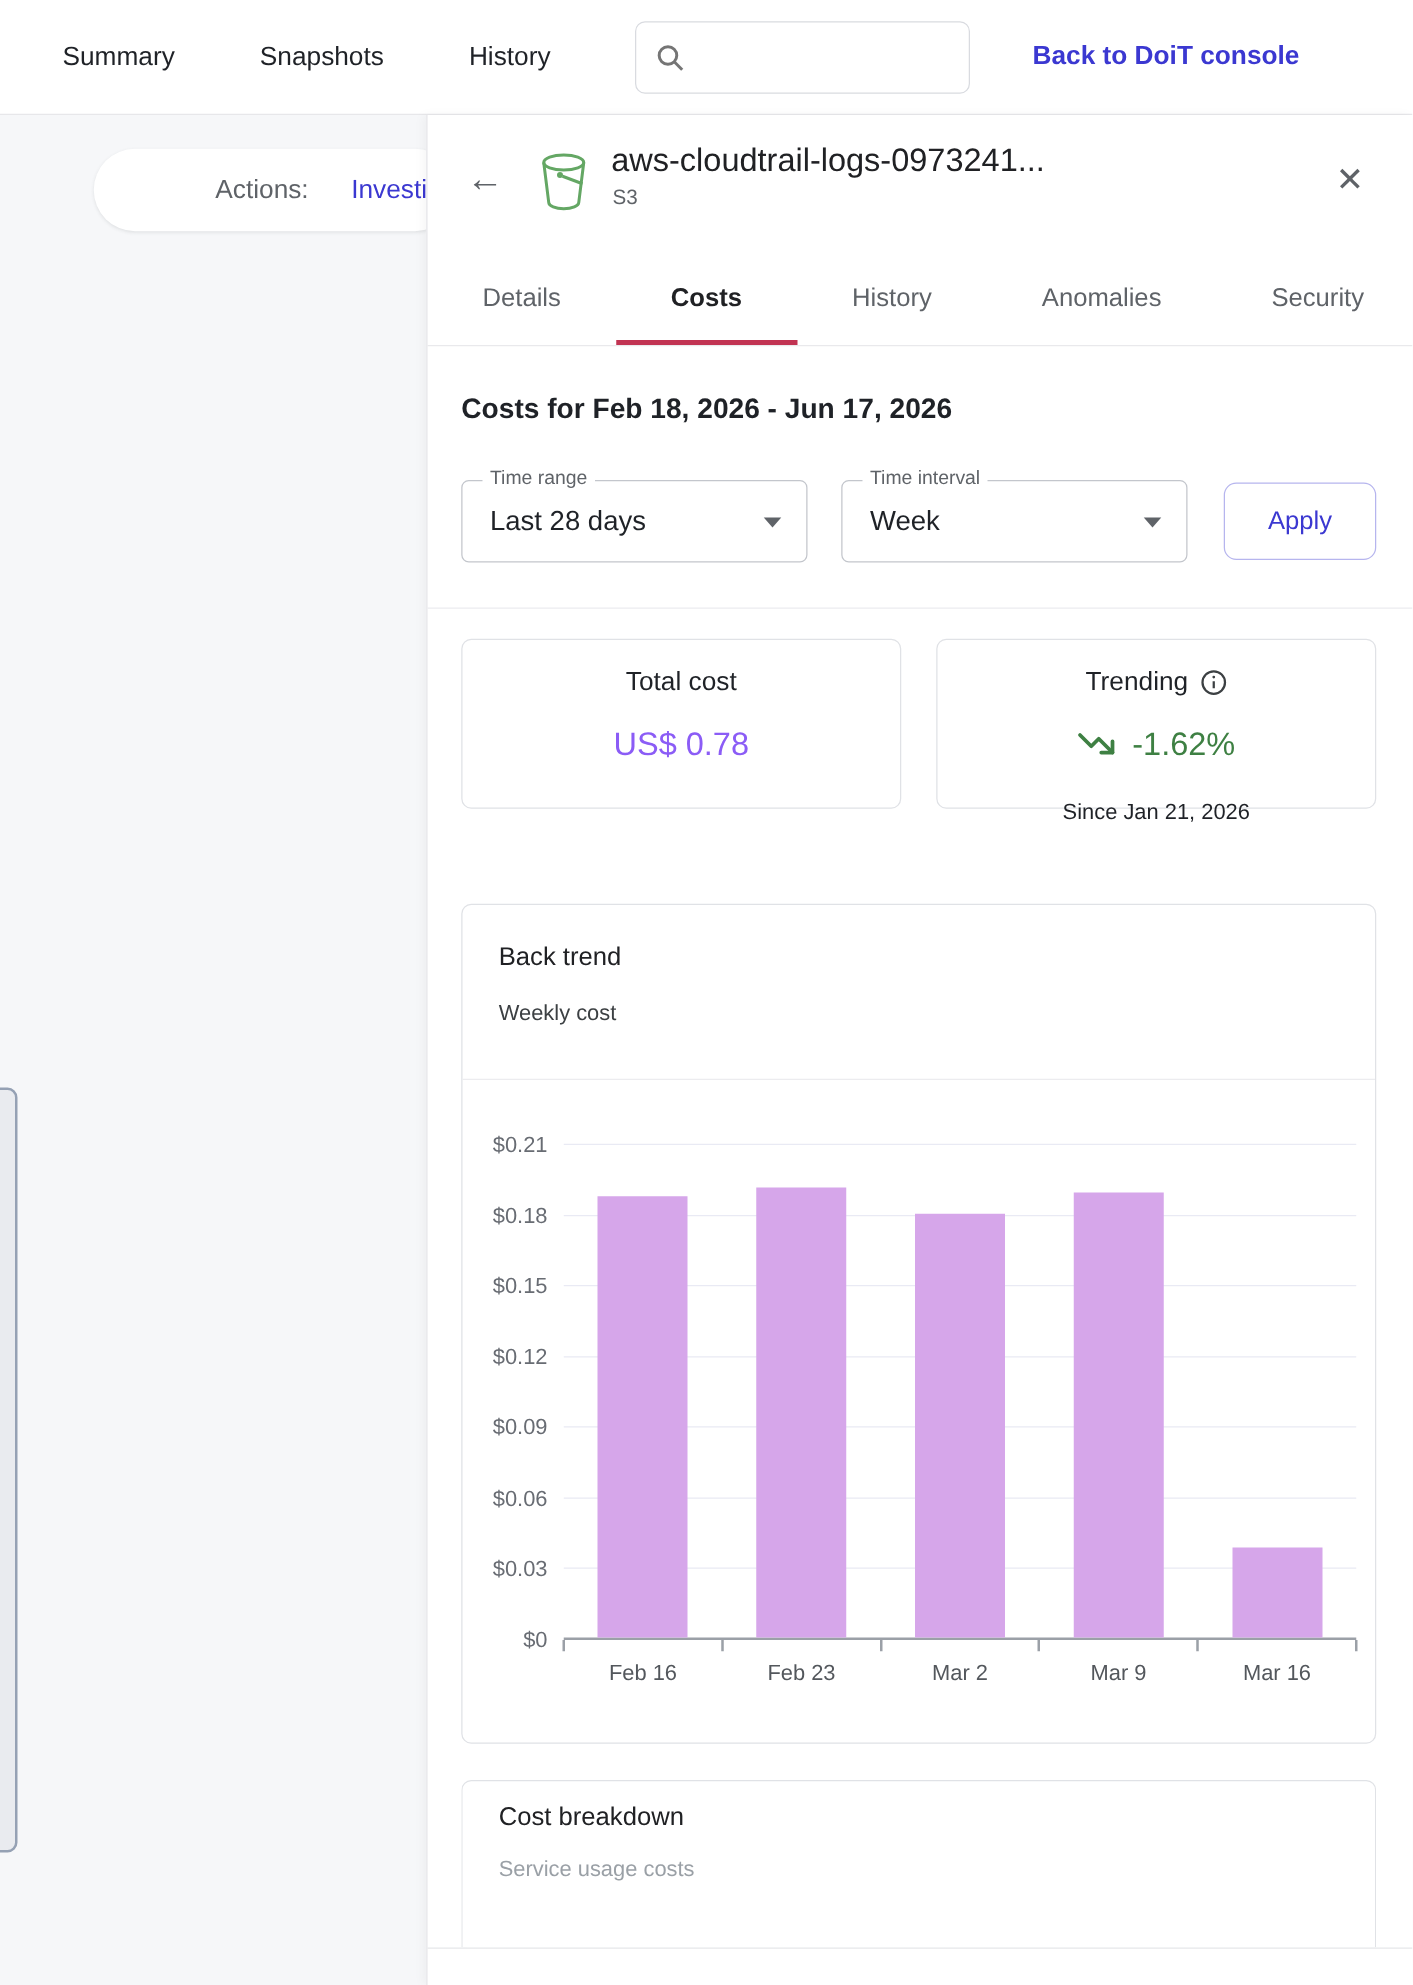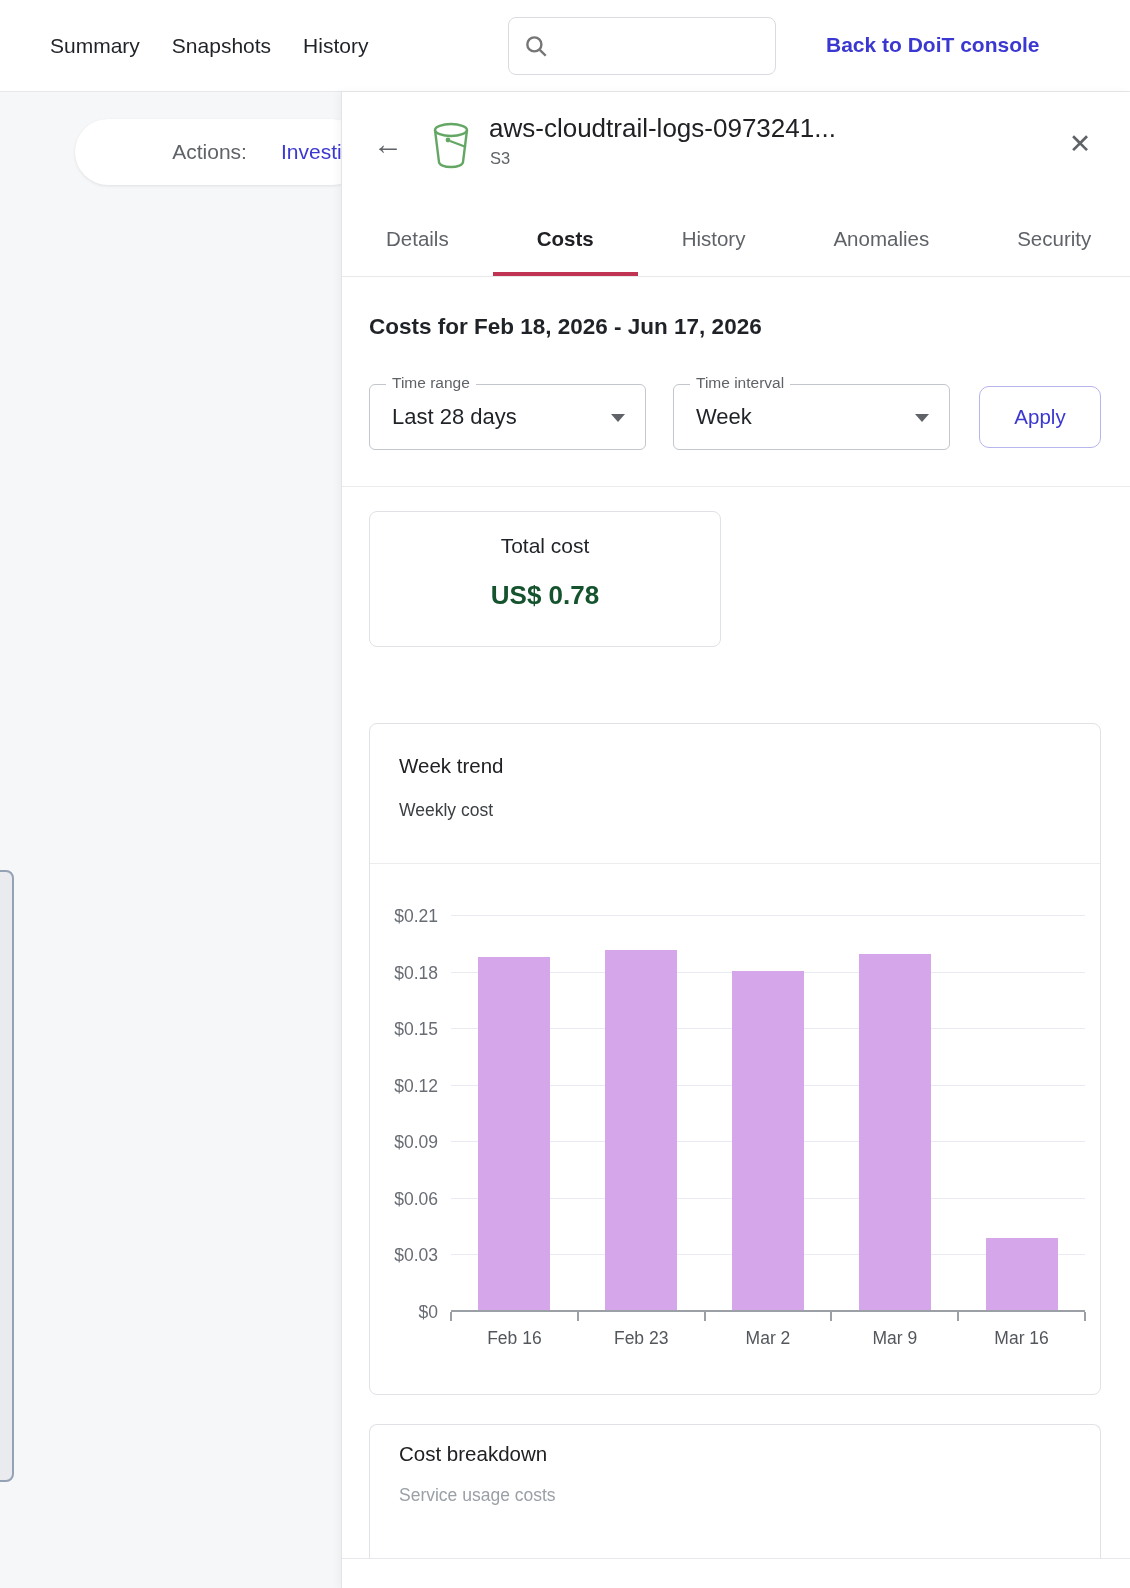--- a/index.html
+++ b/index.html
@@ -5,21 +5,21 @@
   * { box-sizing: border-box; margin: 0; padding: 0; }
   html,body { width:1130px; height:1588px; }
   body {
     font-family: "Liberation Sans", sans-serif;
     background:#ffffff; color:#1f2227; position:relative; overflow:hidden;
   }
 
   
   .topbar { position:absolute; left:0; top:0; width:1130px; height:92px;
     background:#fff; border-bottom:1px solid #e7e7ea; }
-  .topnav { position:absolute; left:50px; top:0; height:91px; display:flex; gap:32px; align-items:center; }
+  .topnav { position:absolute; left:50px; top:0; height:91px; display:flex; gap:68px; align-items:center; }
   .topnav .nav-item { font-size:21px; color:#1f2227; cursor:pointer; white-space:nowrap; }
   .searchbox { position:absolute; left:508px; top:17px; width:268px; height:58px;
     border:1px solid #d9dbe0; border-radius:8px; background:#fff; display:flex; align-items:center; padding:0 14px; }
   .searchbox svg { flex:0 0 auto; }
   .searchbox input { border:none; outline:none; flex:1; height:100%; margin-left:10px;
     font-size:19px; font-family:"Liberation Sans",sans-serif; background:transparent; }
   .back-link { position:absolute; left:826px; top:33px; font-size:21px; font-weight:700; color:#3b38d1; cursor:pointer; }
 
   
   .left-pane { position:absolute; left:0; top:92px; width:341px; height:1496px; background:#f6f7f9; }
@@ -66,21 +66,21 @@
 
   .divider-h { position:absolute; left:0; width:100%; height:1px; background:#ececef; }
   #divider-filters { top:394px; }
   #divider-bottom { top:1466px; background:#e6e7ea; }
 
   .summary-card { position:absolute; top:419px; height:136px; width:352px;
     border:1px solid #e0e2e6; border-radius:8px; background:#fff; text-align:center; }
   #card-total { left:27px; }
   #card-trending { left:407px; }
   .card-title { margin-top:22px; font-size:21px; color:#1f2227; display:flex; justify-content:center; align-items:center; gap:9px; }
-  .card-value { margin-top:22px; font-size:26px; font-weight:700; color:#14532d; }
+  .card-value { margin-top:22px; font-size:26px; font-weight:400; color:#8b5cf6; }
   .card-value.trend { color:#3e8043; font-weight:500; display:flex; justify-content:center; align-items:center; gap:10px; }
   .card-footer { margin-top:28px; font-size:17.5px; color:#1f2227; }
   .info-icon { display:inline-flex; cursor:pointer; }
 
   .panel-card { position:absolute; left:27px; width:732px; border:1px solid #e0e2e6; border-radius:8px; background:#fff; }
   #chart-card { top:631px; height:672px; }
   #breakdown-card { top:1332px; height:134px; border-radius:8px 8px 0 0; border-bottom:none; }
   .panel-title { position:absolute; left:29px; top:30px; font-size:20.5px; font-weight:500; color:#202124; }
   .panel-sub { position:absolute; left:29px; top:76px; font-size:17.5px; color:#3c4043; }
   #breakdown-card .panel-title { top:17px; }
@@ -165,23 +165,43 @@
   </div>
   <button class="apply-btn">Apply</button>
 
   <div class="divider-h" id="divider-filters"></div>
 
   <div class="summary-card" id="card-total">
     <div class="card-title">Total cost</div>
     <div class="card-value">US$ 0.78</div>
   </div>
 
+  <div class="summary-card" id="card-trending">
+    <div class="card-title">
+      <span>Trending</span>
+      <span class="info-icon">
+        <svg width="22" height="22" viewBox="0 0 22 22" fill="none" stroke="#3c4043" stroke-width="1.8">
+          <circle cx="11" cy="11" r="9"></circle>
+          <line x1="11" y1="10" x2="11" y2="15.5"></line>
+          <circle cx="11" cy="6.6" r="1.1" fill="#3c4043" stroke="none"></circle>
+        </svg>
+      </span>
+    </div>
+    <div class="card-value trend">
+      <svg width="34" height="24" viewBox="0 0 34 24" fill="none" stroke="#3e8043" stroke-width="3" stroke-linecap="round" stroke-linejoin="round">
+        <polyline points="2,4 11,13 17,7 28,18"></polyline>
+        <polyline points="28,9 28,18 19,18" fill="none"></polyline>
+      </svg>
+      <span>-1.62%</span>
+    </div>
+    <div class="card-footer">Since Jan 21, 2026</div>
+  </div>
 
   <div class="panel-card" id="chart-card">
-    <div class="panel-title">Week trend</div>
+    <div class="panel-title">Back trend</div>
     <div class="panel-sub">Weekly cost</div>
     <div class="card-divider"></div>
     <div class="plot" id="plot">
         <div class="gridline axis" style="bottom: 0px;"></div>
         <div class="y-label" style="bottom: 0px;">$0</div>
         <div class="gridline" style="bottom: 56.5714px;"></div>
         <div class="y-label" style="bottom: 56.5714px;">$0.03</div>
         <div class="gridline" style="bottom: 113.143px;"></div>
         <div class="y-label" style="bottom: 113.143px;">$0.06</div>
         <div class="gridline" style="bottom: 169.714px;"></div>

